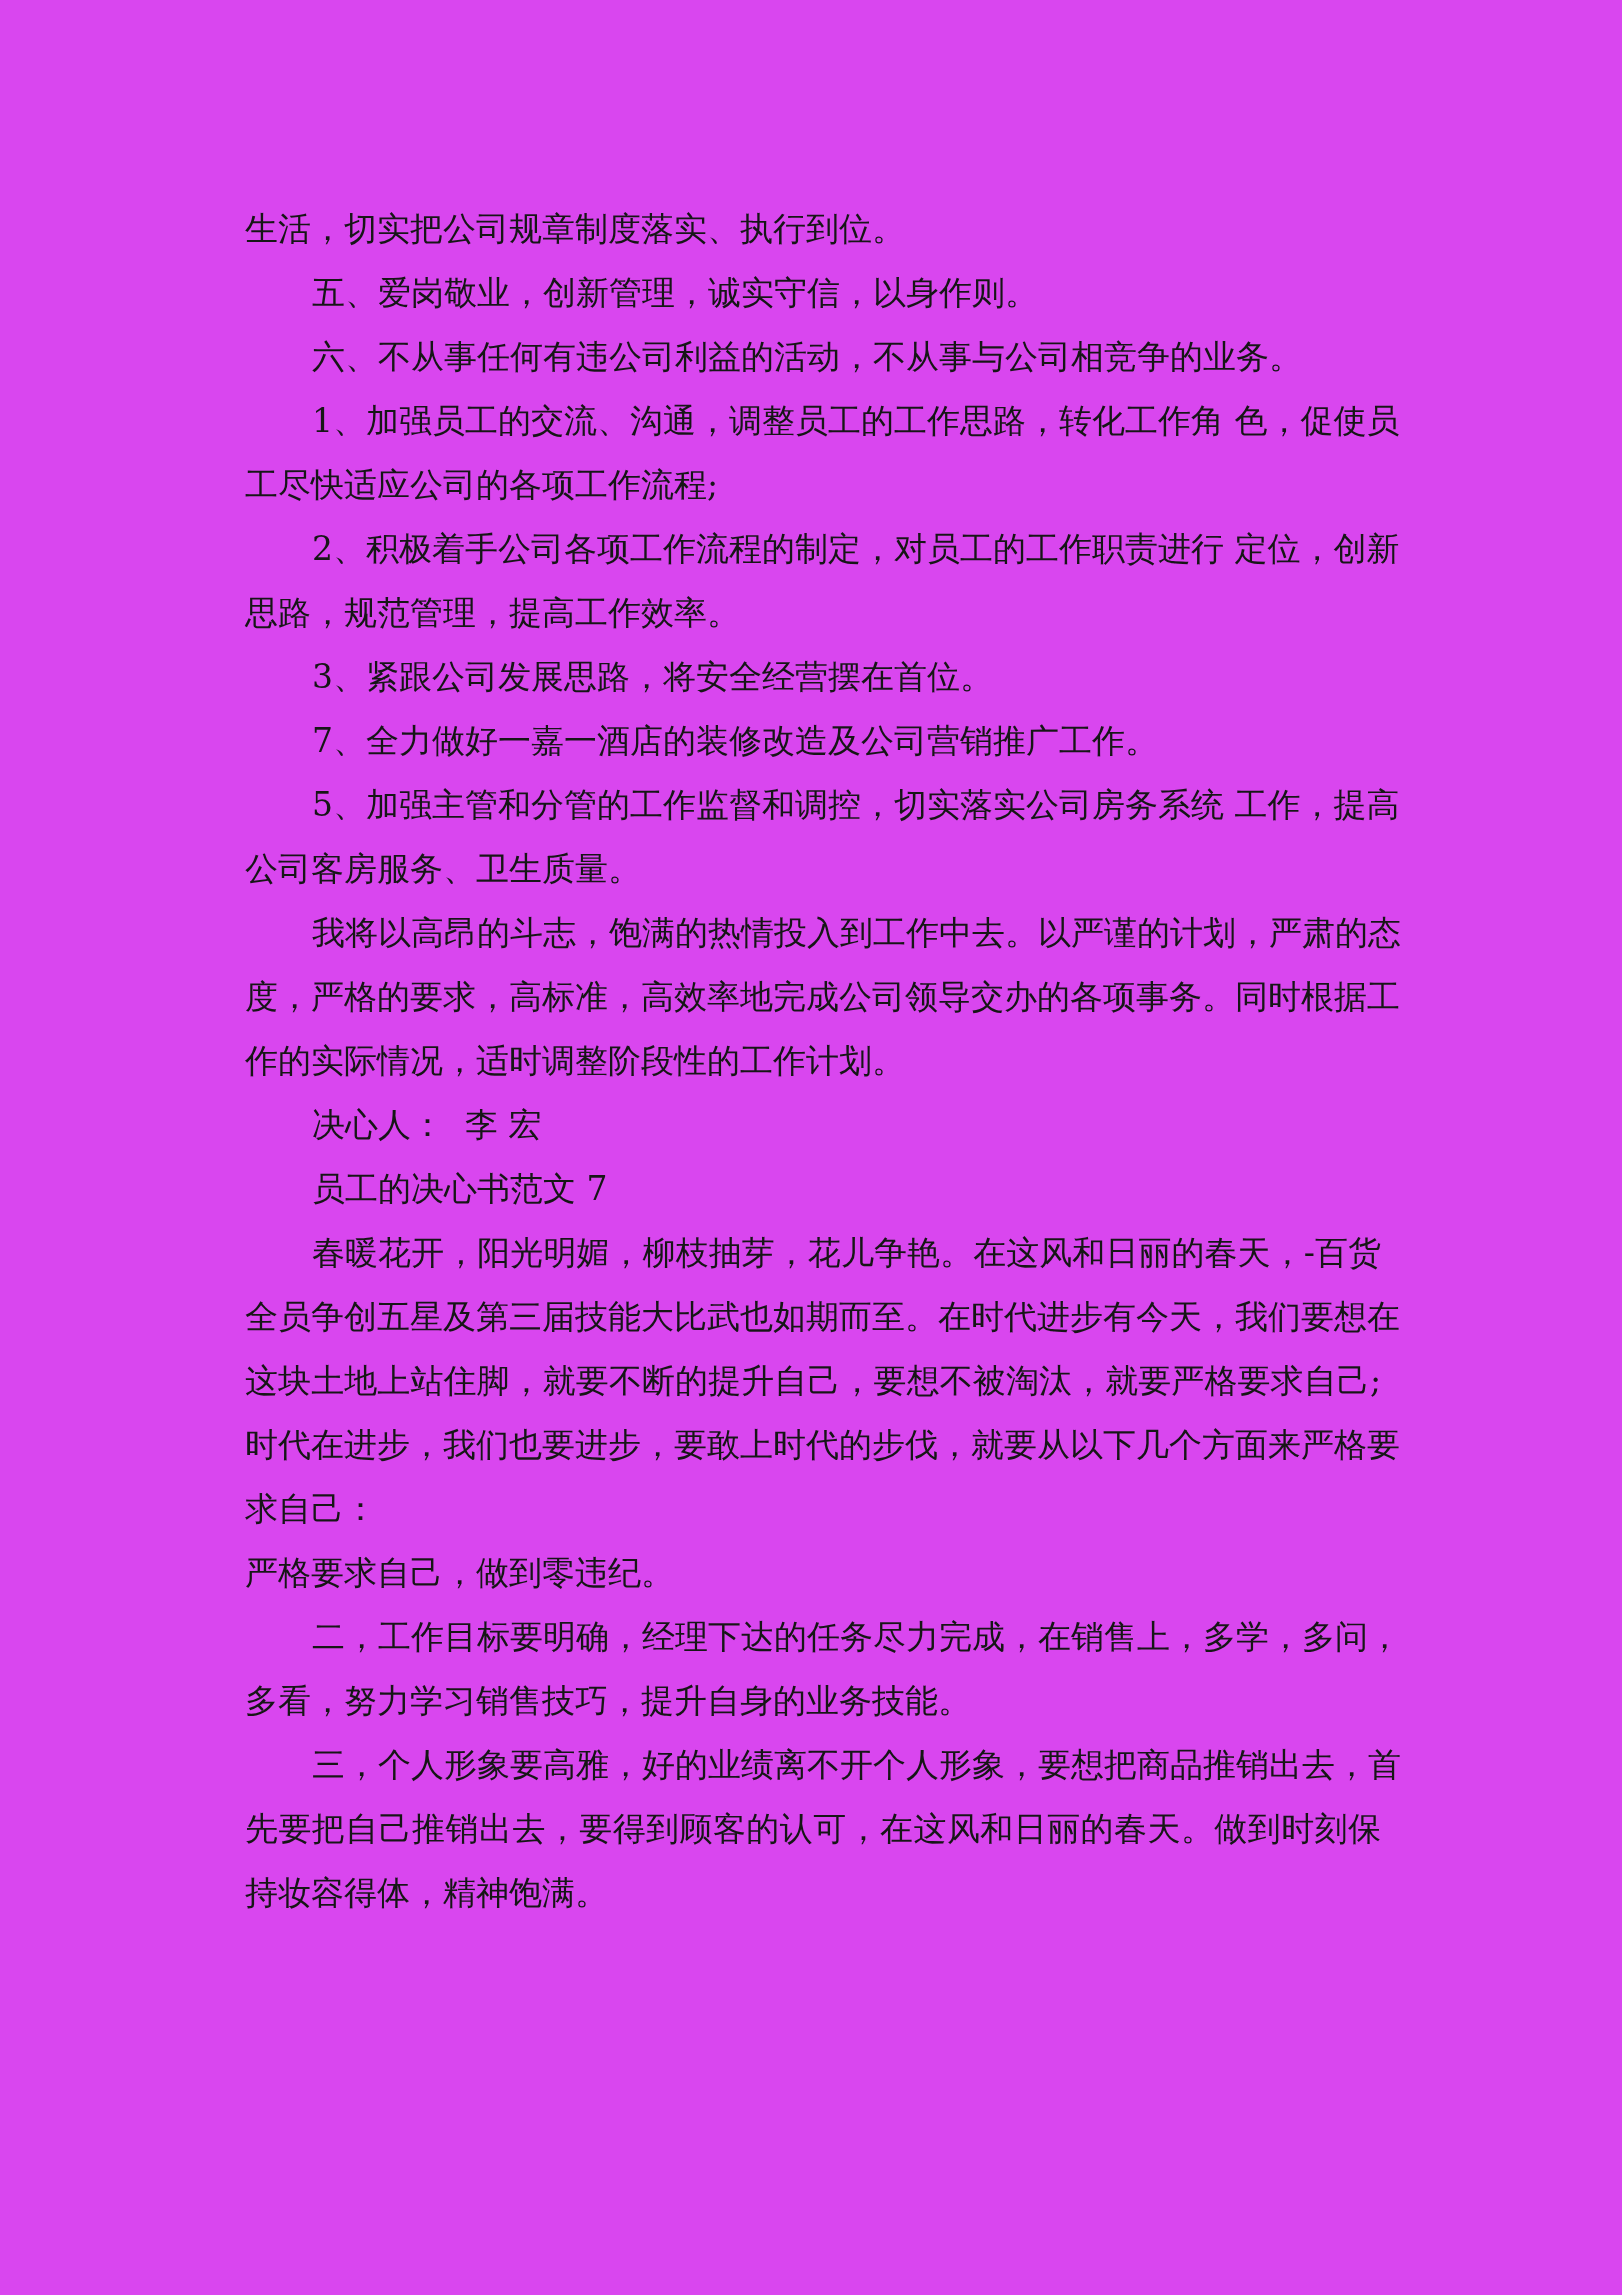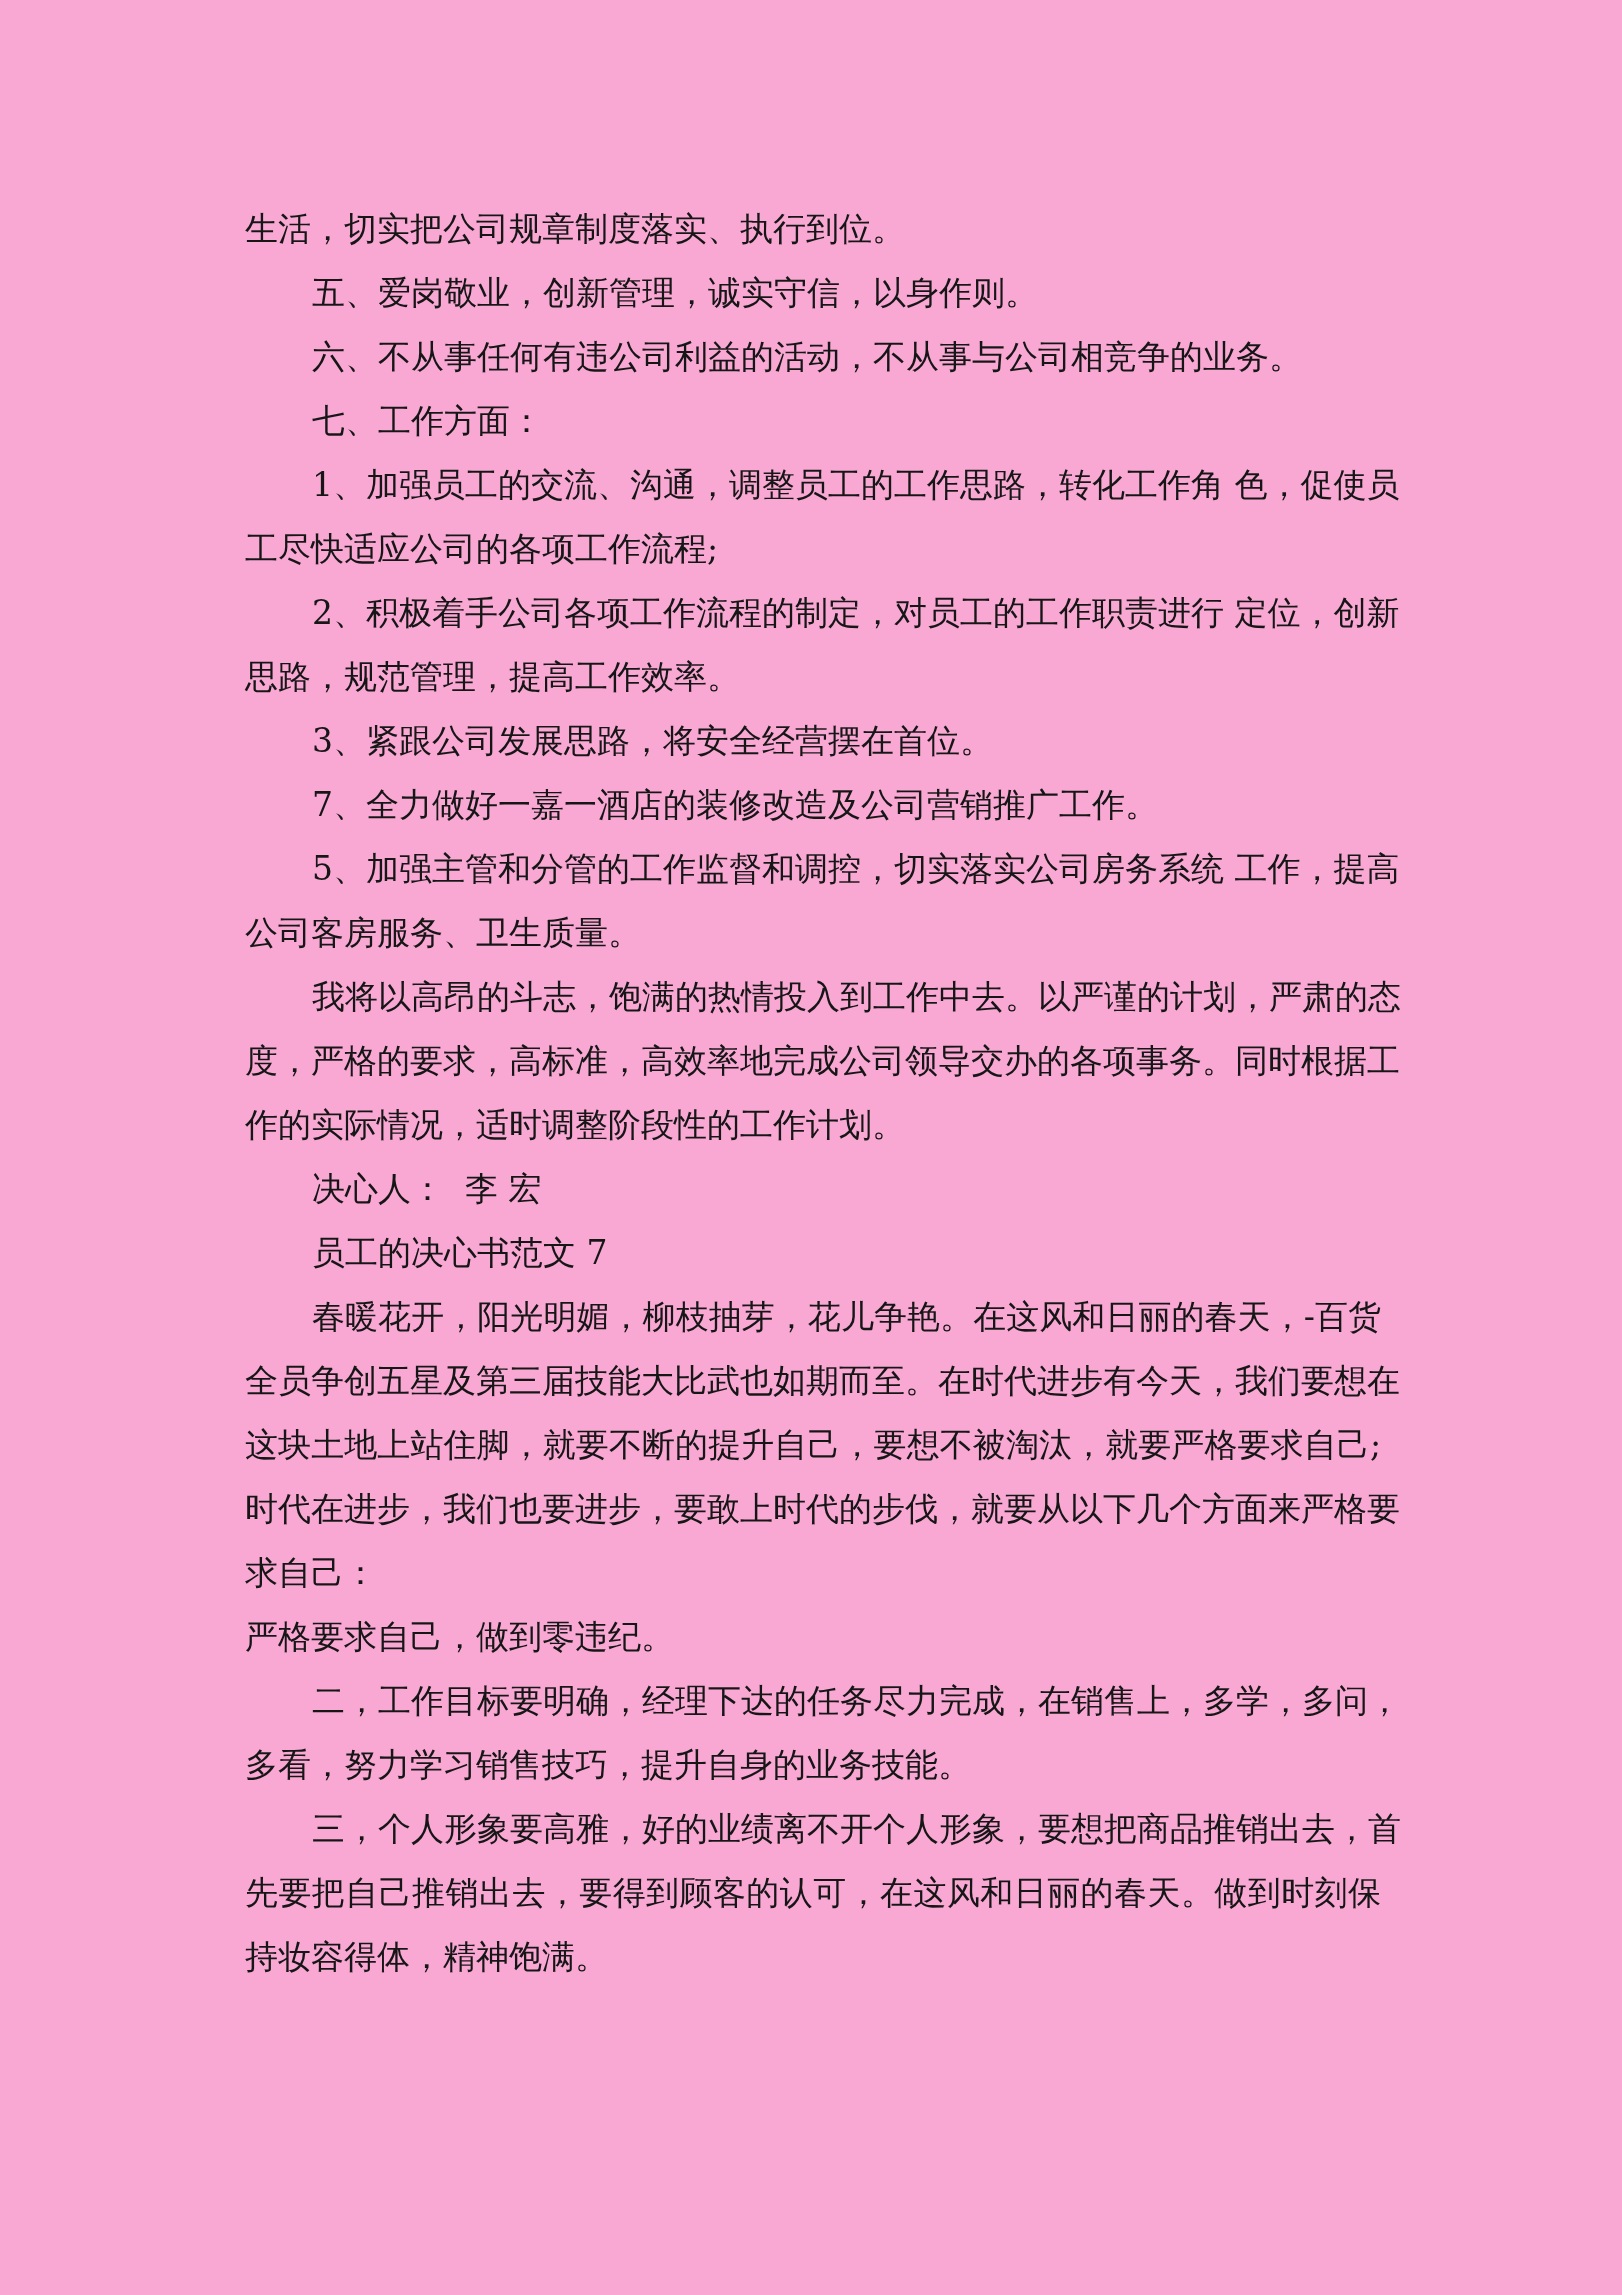--- a/index.html
+++ b/index.html
@@ -6,21 +6,21 @@
   body {
     width: 1623px;
     height: 2295px;
     background: #f4f4f4;
     font-family: "DejaVu Serif", "Liberation Serif", serif;
   }
   .page {
     position: relative;
     width: 1623px;
     height: 2295px;
-    background: #f9a8d4;
+    background: #d946ef;
     overflow: hidden;
   }
   .doc {
     position: absolute;
     left: 245px;
     top: 197px;
     width: 1136px;
     font-size: 33px;
     line-height: 64px;
     color: #161616;
@@ -37,21 +37,20 @@
   }
 </style>
 </head>
 <body>
 
 <div class="page">
   <div class="doc" id="doc">
       <div class="line">生活，切实把公司规章制度落实、执行到位。</div>
       <div class="line ind">五、爱岗敬业，创新管理，诚实守信，以身作则。</div>
       <div class="line ind">六、不从事任何有违公司利益的活动，不从事与公司相竞争的业务。</div>
-      <div class="line ind">七、工作方面：</div>
       <div class="line ind full">1、加强员工的交流、沟通，调整员工的工作思路，转化工作角 色，促使员</div>
       <div class="line">工尽快适应公司的各项工作流程;</div>
       <div class="line ind full">2、积极着手公司各项工作流程的制定，对员工的工作职责进行 定位，创新</div>
       <div class="line">思路，规范管理，提高工作效率。</div>
       <div class="line ind">3、紧跟公司发展思路，将安全经营摆在首位。</div>
       <div class="line ind">7、全力做好一嘉一酒店的装修改造及公司营销推广工作。</div>
       <div class="line ind full">5、加强主管和分管的工作监督和调控，切实落实公司房务系统 工作，提高</div>
       <div class="line">公司客房服务、卫生质量。</div>
       <div class="line ind full">我将以高昂的斗志，饱满的热情投入到工作中去。以严谨的计划，严肃的态</div>
       <div class="line full">度，严格的要求，高标准，高效率地完成公司领导交办的各项事务。同时根据工</div>

